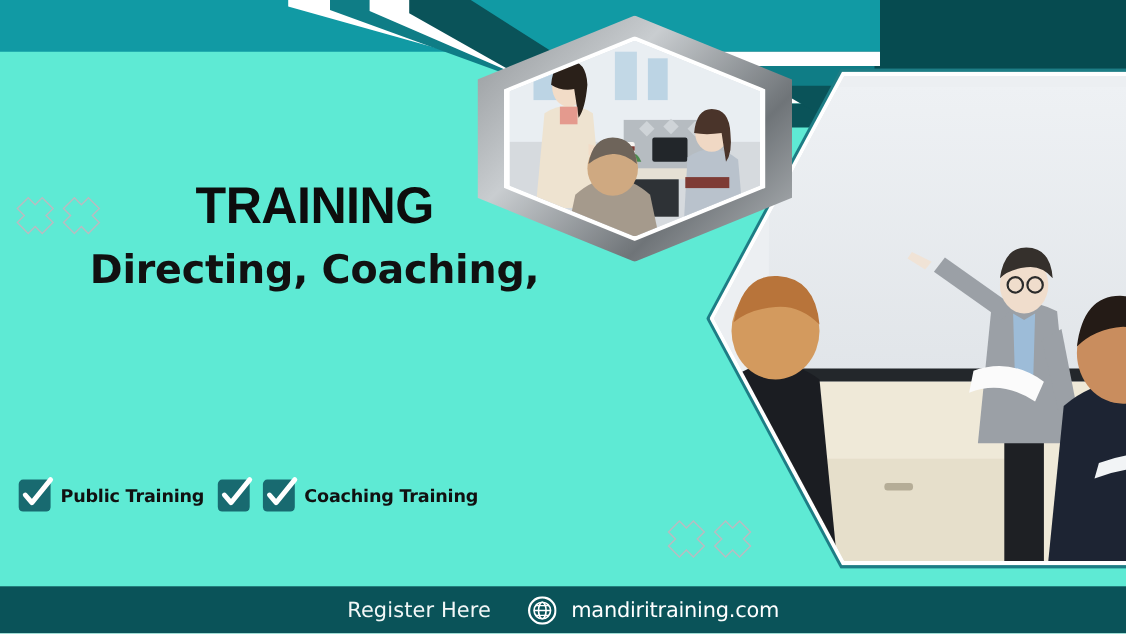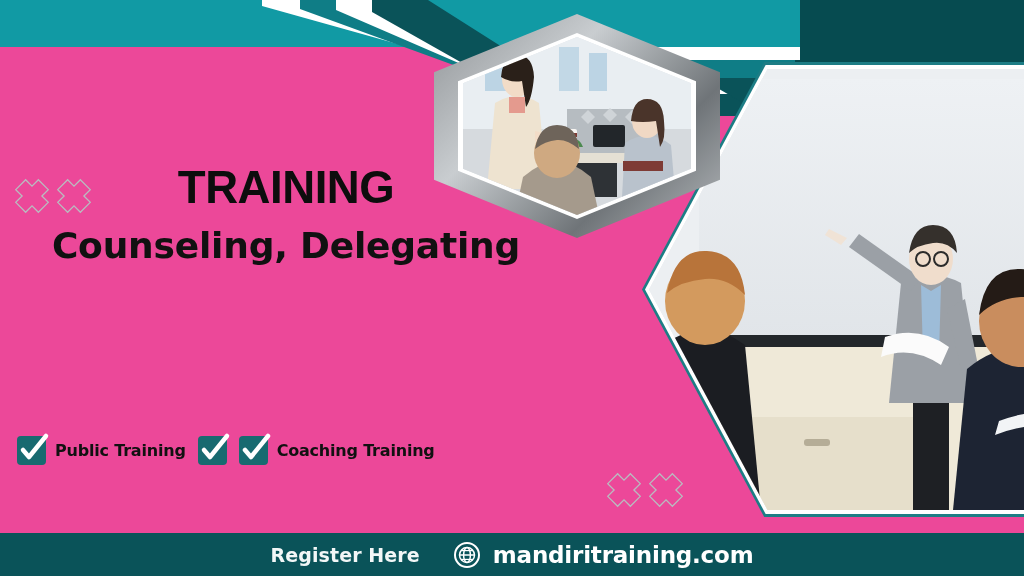--- a/index.html
+++ b/index.html
@@ -7,21 +7,21 @@
     padding: 0;
     background: #ffffff;
   }
   body {
     font-family: "Liberation Sans", sans-serif;
   }
   #poster {
     position: relative;
     width: 1024px;
     height: 576px;
-    background: #ec4899;
+    background: #5eead4;
     overflow: hidden;
   }
 
   
   .banner-svg {
     position: absolute;
     left: 0;
     top: 0;
     width: 1024px;
     height: 120px;
@@ -177,33 +177,33 @@
     height: 43px;
     background: #0a5359;
     display: flex;
     align-items: center;
     justify-content: center;
     gap: 34px;
   }
   .register-text {
     font-family: "DejaVu Sans", sans-serif;
     font-size: 19px;
-    font-weight: bold;
+    font-weight: normal;
     color: #f2f7f7;
     letter-spacing: 0.1px;
   }
   .site-group {
     display: flex;
     align-items: center;
     gap: 13px;
   }
   .site-text {
     font-family: "DejaVu Sans", sans-serif;
-    font-size: 23px;
-    font-weight: bold;
+    font-size: 19px;
+    font-weight: normal;
     color: #ffffff;
     letter-spacing: -0.2px;
   }
 </style>
 </head>
 <body>
 
 <div id="poster">
 
   <svg class="banner-svg" viewBox="0 0 1024 120" preserveAspectRatio="none">
@@ -316,21 +316,21 @@
         <path d="M60 140 q34 -30 68 0 l8 38 h-84 z" fill="#a59a8c"></path>
         <ellipse cx="94" cy="116" rx="23" ry="25" fill="#cfa981"></ellipse>
         <path d="M72 112 q4 -24 22 -24 q20 0 22 24 q-12 -10 -22 -9 q-12 1 -22 9 z" fill="#6e645a"></path>
       </svg>
     </div>
   </div>
 
   <div class="headline-block">
     <div class="title-main">TRAINING</div>
     <div class="title-sub">
-      <div>Counseling, Delegating</div>
+      <div>Directing, Coaching,</div>
     </div>
   </div>
 
   <div class="x-deco left">
     <svg width="36" height="36" viewBox="0 0 36 36">
       <path d="M11 2 h14 v9 h9 v14 h-9 v9 h-14 v-9 h-9 v-14 h9 z" fill="none" stroke="#b9bcc0" stroke-width="1.3" transform="rotate(45 18 18)"></path>
     </svg>
     <svg width="36" height="36" viewBox="0 0 36 36">
       <path d="M11 2 h14 v9 h9 v14 h-9 v9 h-14 v-9 h-9 v-14 h9 z" fill="none" stroke="#b9bcc0" stroke-width="1.3" transform="rotate(45 18 18)"></path>
     </svg>

